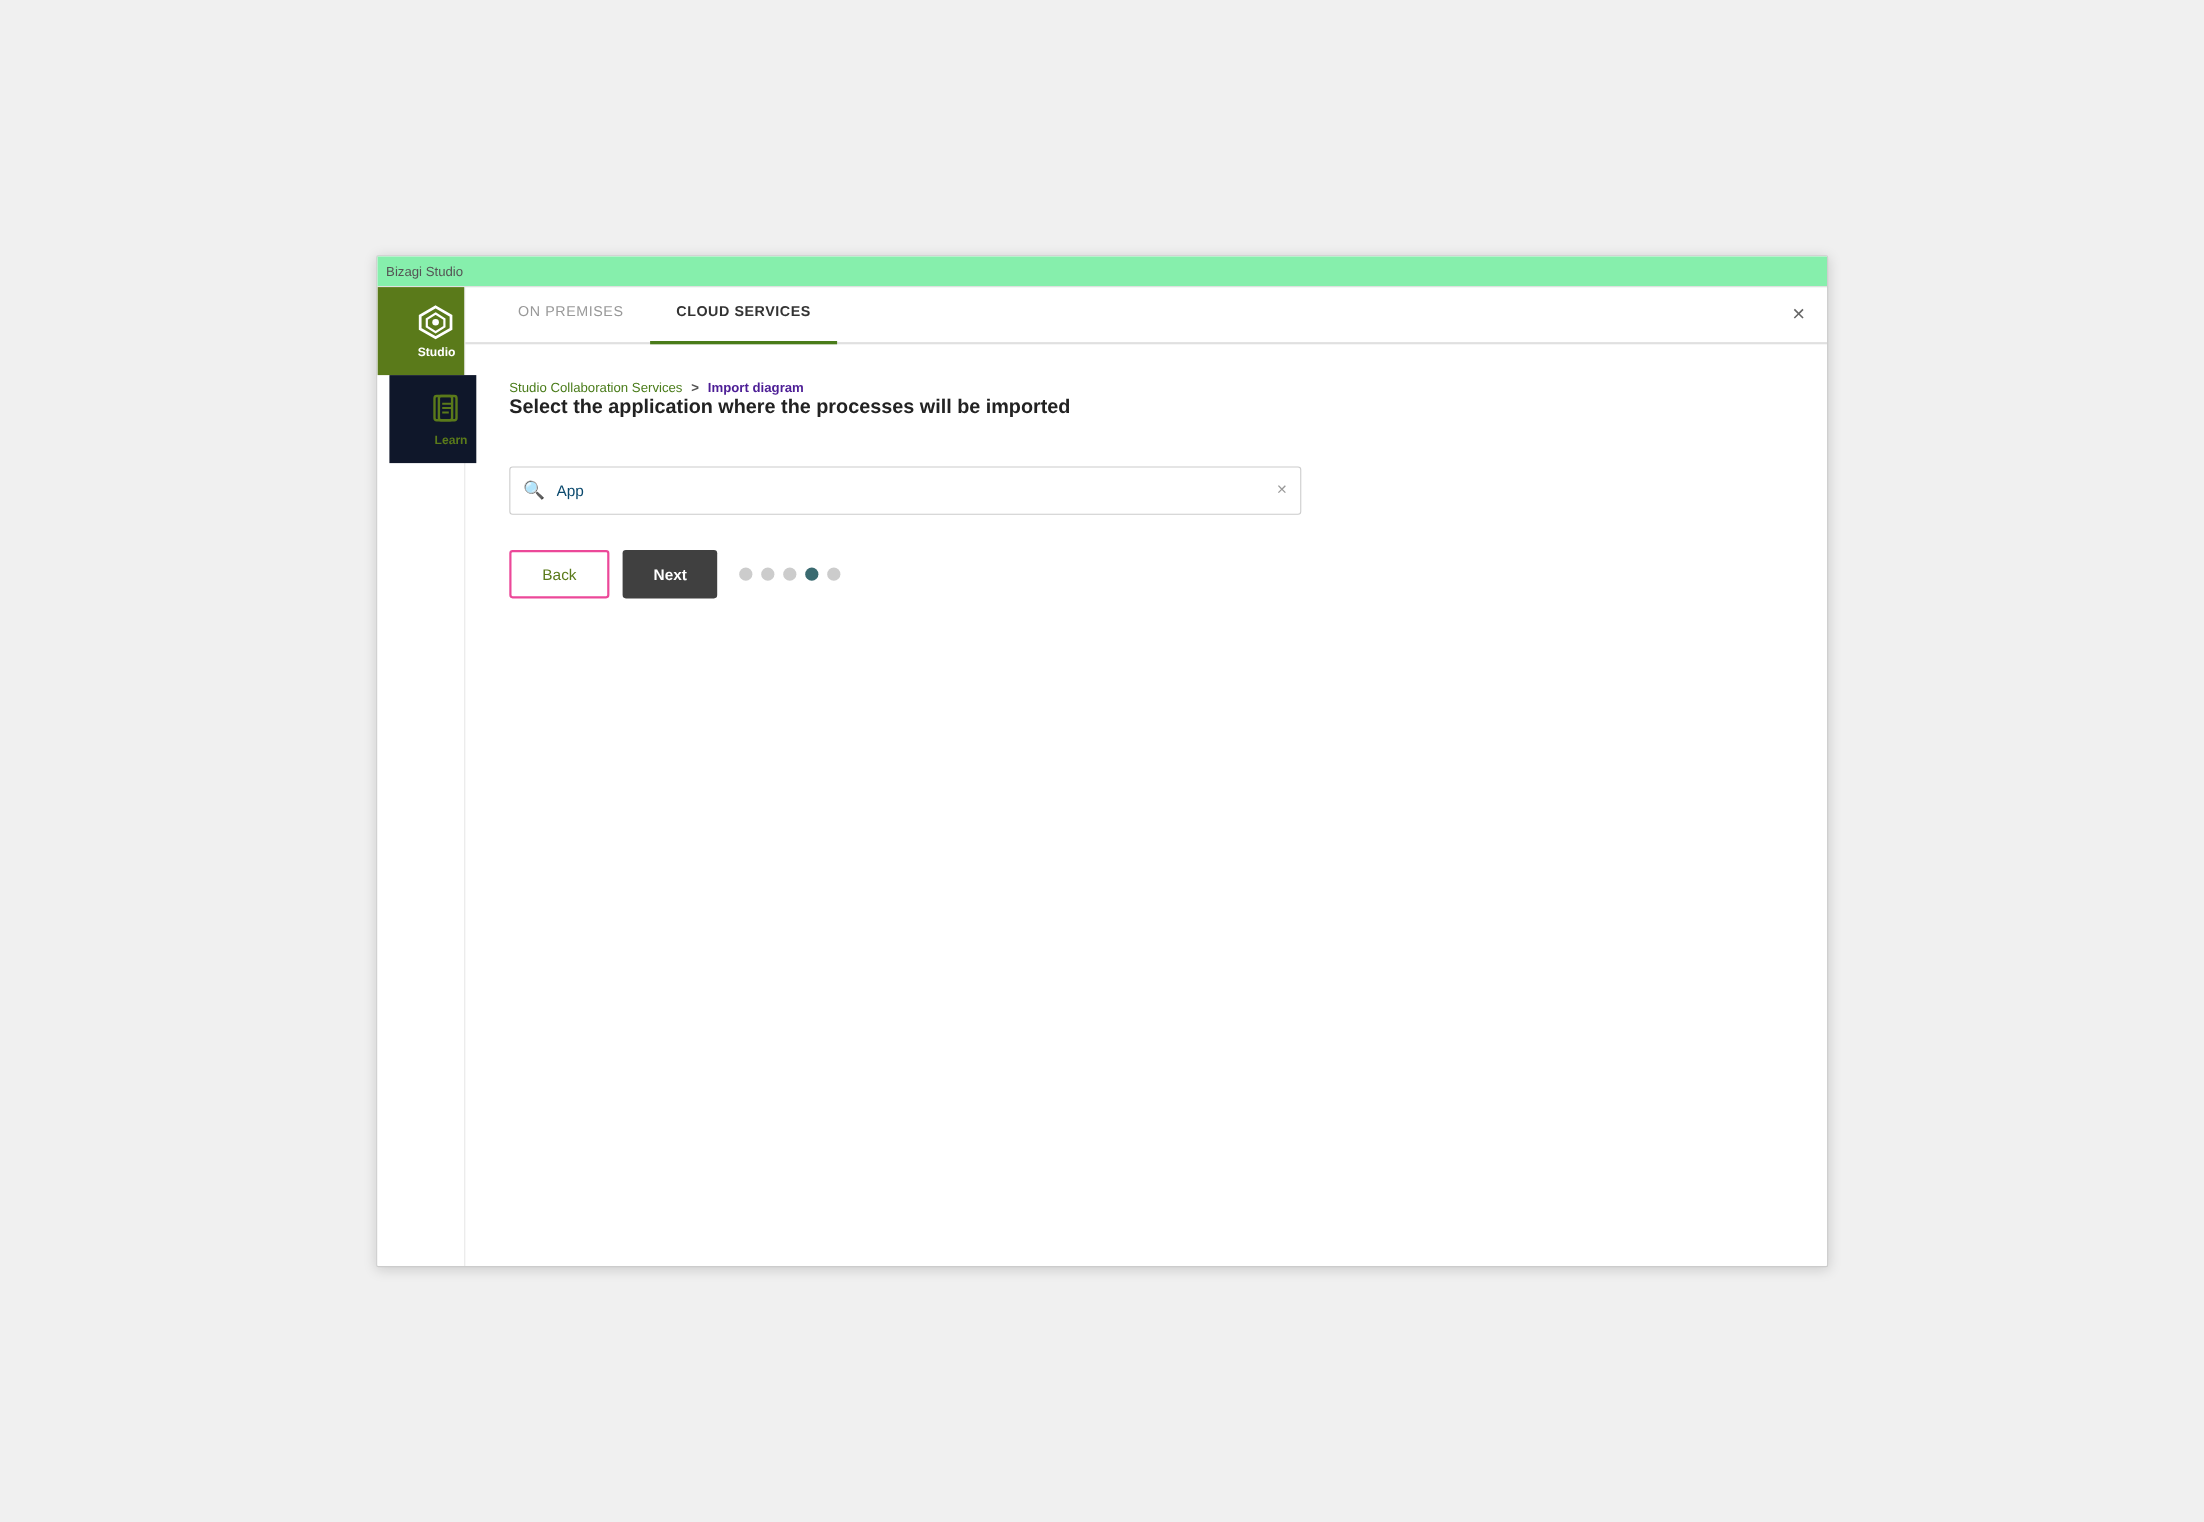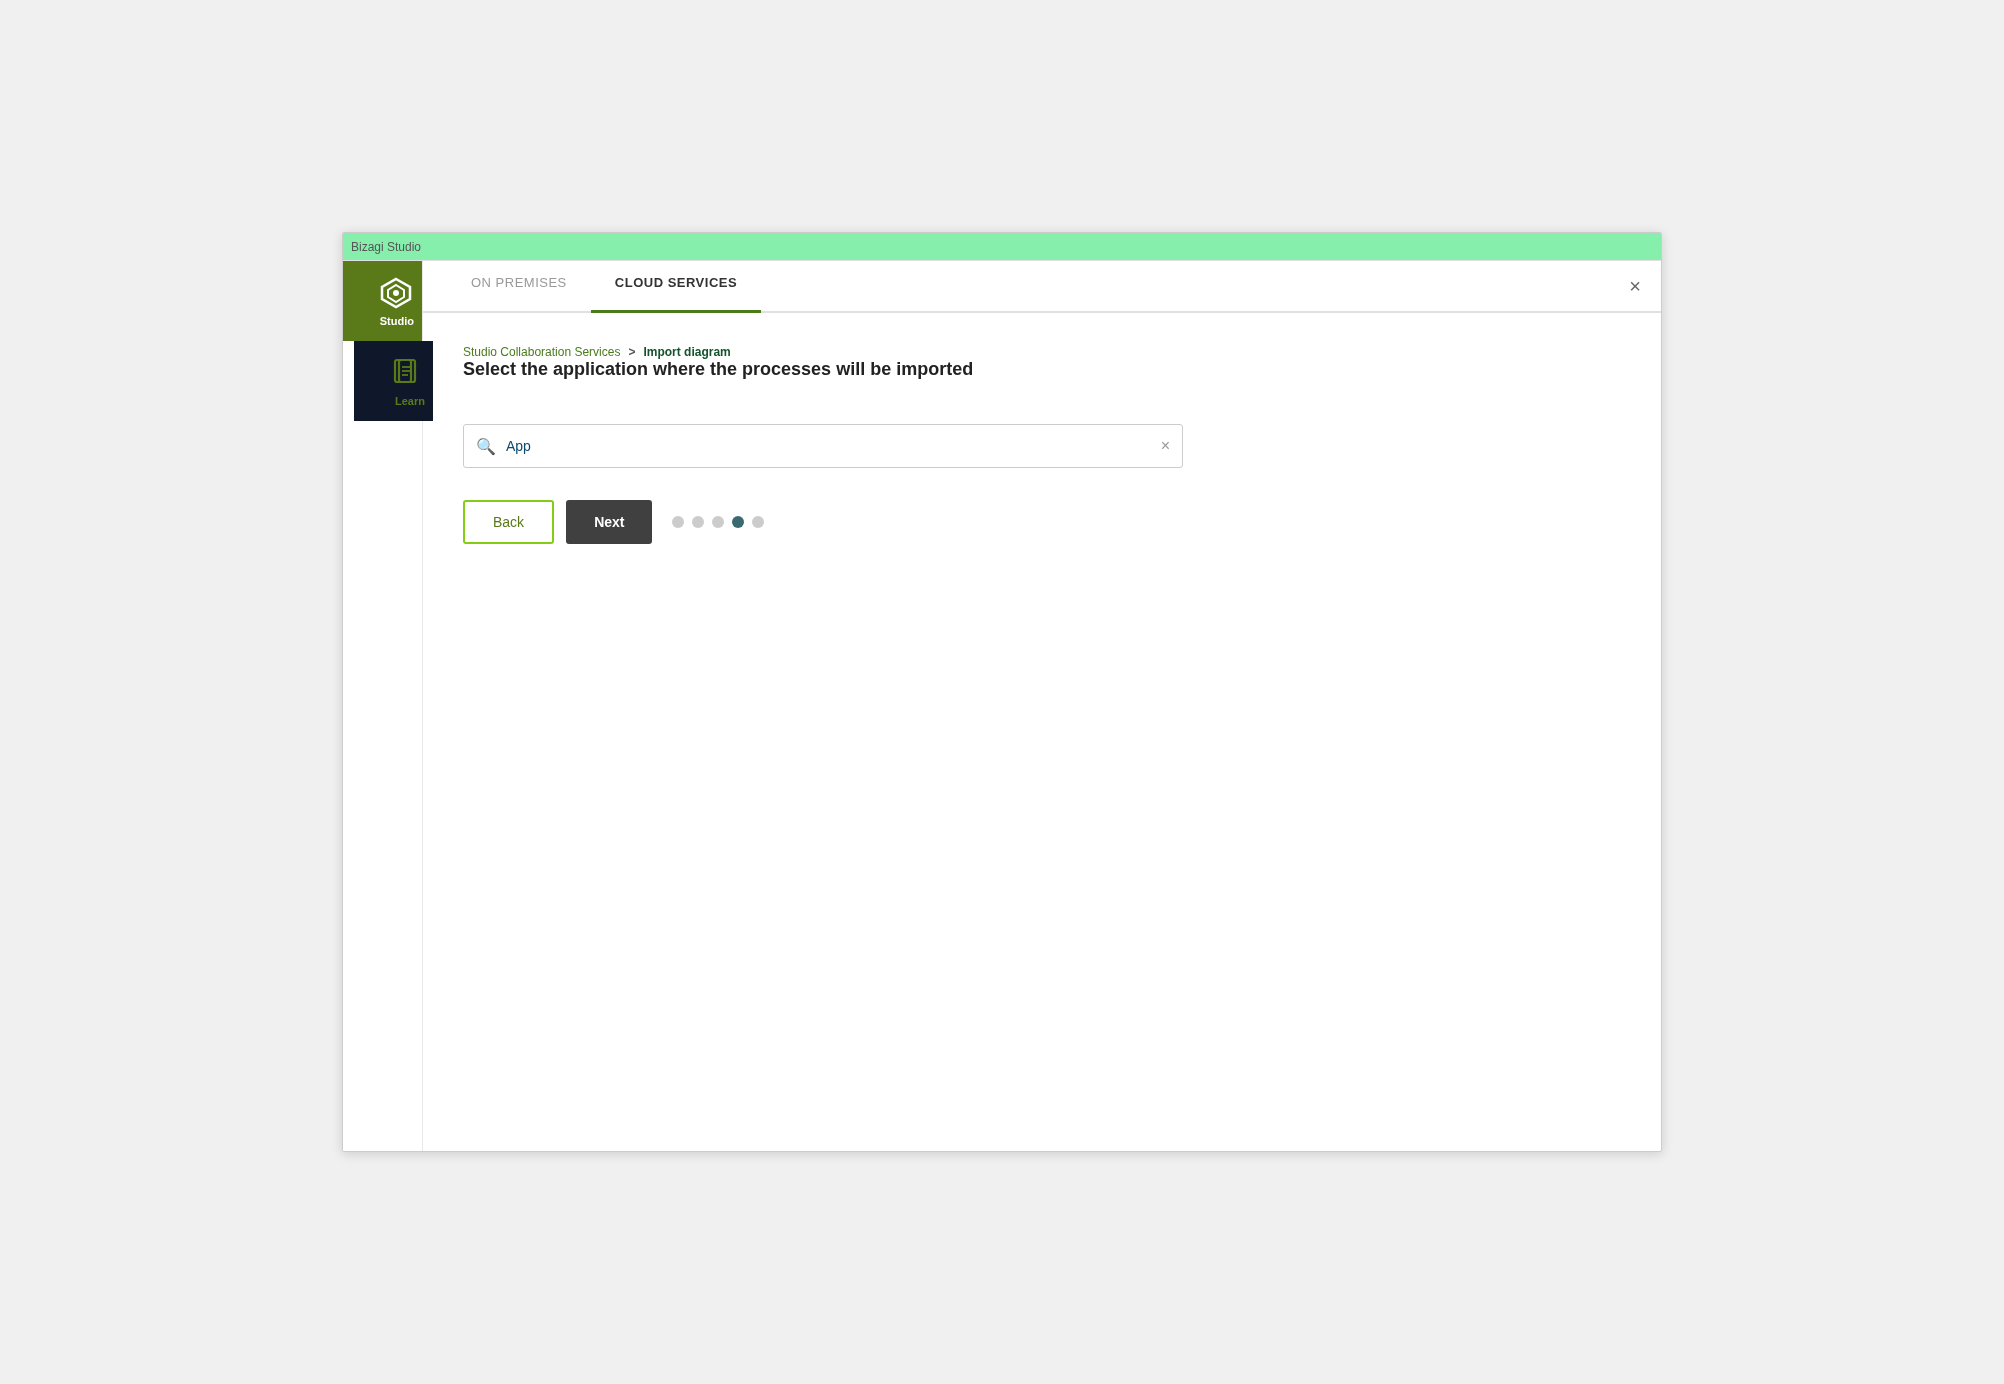--- a/index.html
+++ b/index.html
@@ -151,21 +151,21 @@
       color: #4a7c1a;
       cursor: pointer;
       text-decoration: none;
     }
     .breadcrumb-sep {
       margin: 0 8px;
       color: #555;
       font-weight: 600;
     }
     .breadcrumb-current {
-      color: #14532d;
+      color: #4c1d95;
       font-weight: 600;
     }
     
     .page-title {
       font-size: 18px;
       font-weight: 600;
       color: #222;
       margin-bottom: 44px;
     }
     
@@ -202,21 +202,21 @@
     }
     
     .buttons-row {
       display: flex;
       align-items: center;
       gap: 12px;
     }
     .btn-back {
       height: 44px;
       padding: 0 28px;
-      border: 2px solid #84cc16;
+      border: 2px solid #ec4899;
       border-radius: 3px;
       background: #fff;
       color: #5a7a1a;
       font-size: 14px;
       font-weight: 500;
       cursor: pointer;
     }
     .btn-next {
       height: 44px;
       padding: 0 28px;

